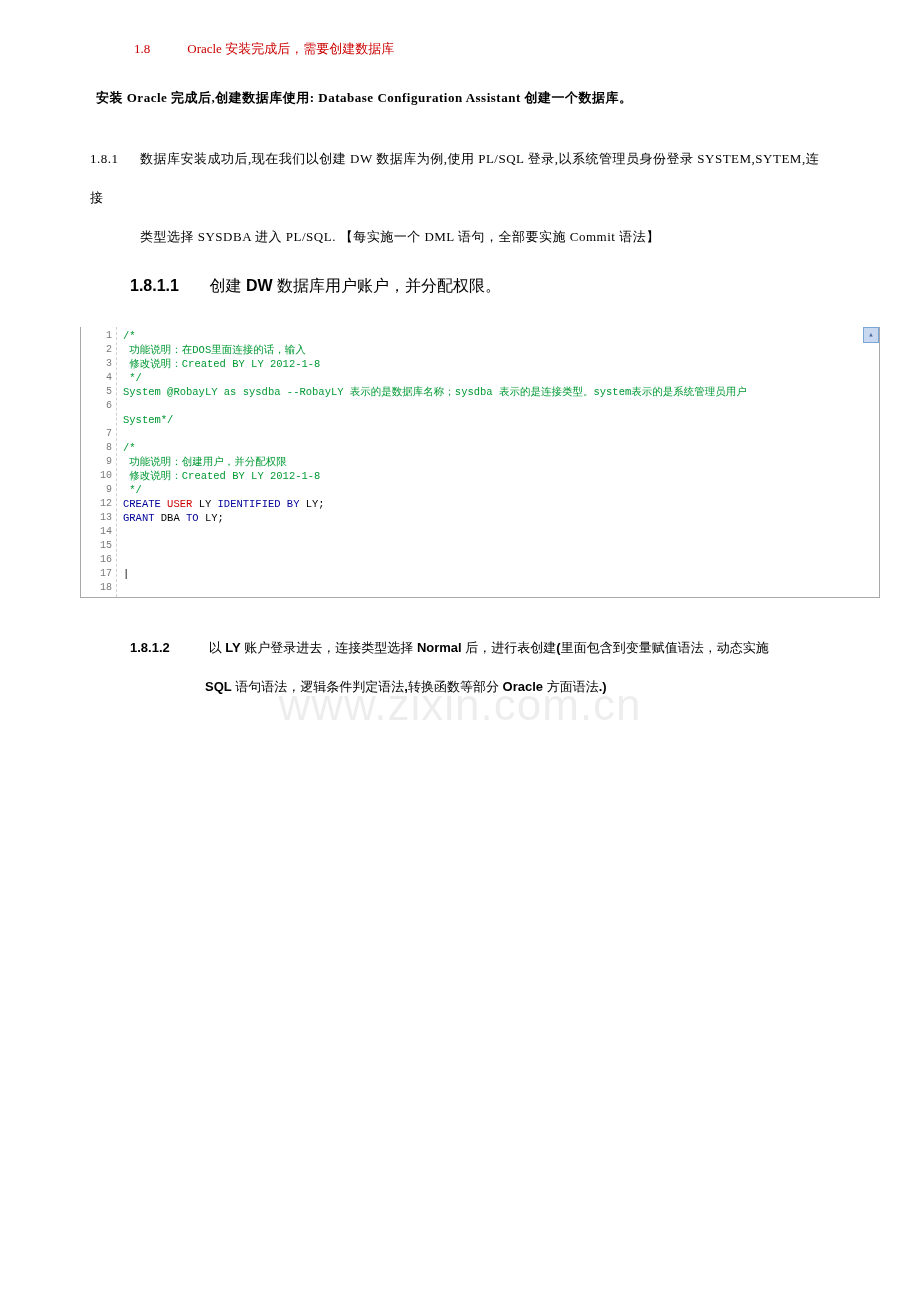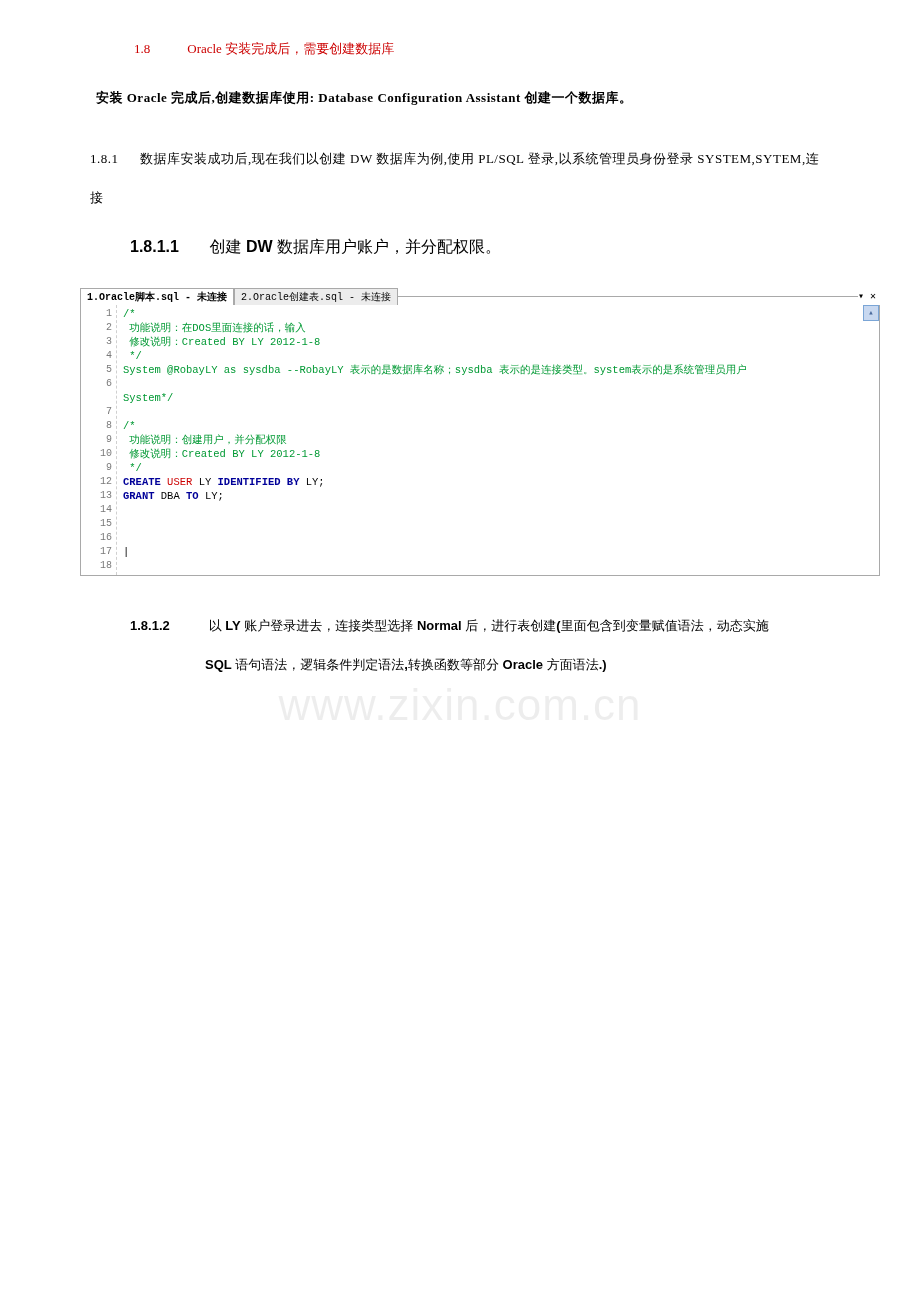--- a/index.html
+++ b/index.html
@@ -98,21 +98,21 @@
     .code {
       flex: 1;
       padding: 2px 24px 2px 6px;
       font-size: 10.5px;
       line-height: 14px;
       color: #000;
     }
     .code div { height: 14px; white-space: pre; }
     .code .wrap { height: 28px; white-space: normal; }
     .cmt { color: #009933; }
-    .kw { color: #000099; font-weight: bold; }
+    .kw { color: #000099; font-weight: normal; }
     .uw { color: #cc0000; }
     .scroll-up {
       position: absolute;
       top: 0; right: 0;
       width: 16px;
       height: 16px;
       background: #c8d8f0;
       border: 1px solid #7aa5d6;
       font-size: 9px;
       text-align: center;
@@ -157,39 +157,31 @@
 
 <div class="sec-title">
   <span class="sec-num">1.8</span>
   <span>Oracle 安装完成后，需要创建数据库</span>
 </div>
 
 <div class="para1">安装 Oracle 完成后,创建数据库使用: Database Configuration Assistant 创建一个数据库。</div>
 
 <div class="para2">
   <span class="subnum">1.8.1</span><span>数据库安装成功后,现在我们以创建 DW 数据库为例,使用 PL/SQL 登录,以系统管理员身份登录 SYSTEM,SYTEM,连接</span>
+  <div class="para2-cont">类型选择 SYSDBA 进入 PL/SQL. 【每实施一个 DML 语句，全部要实施 Commit 语法】</div>
 </div>
 
 <div class="h4">
   <span class="h4-num">1.8.1.1</span>
   <span class="h4-text">
     <span>创建 </span><span class="bold">DW</span><span> 数据库用户账户，并分配权限。</span>
   </span>
 </div>
 
 <div class="code-area">
-  <div class="tabs">
-    <div class="tab active">1.Oracle脚本.sql - 未连接</div>
-    <div class="tab">2.Oracle创建表.sql - 未连接</div>
-    <div class="tab-spacer"></div>
-    <div class="tab-ctrls">
-      <span>▾</span>
-      <span>✕</span>
-    </div>
-  </div>
   <div class="editor">
     <div class="gutter">
       <div>1</div>
         <div>2</div>
         <div>3</div>
         <div>4</div>
         <div>5</div>
       <div class="dbl">6</div>
       <div>7</div>
         <div>8</div>

